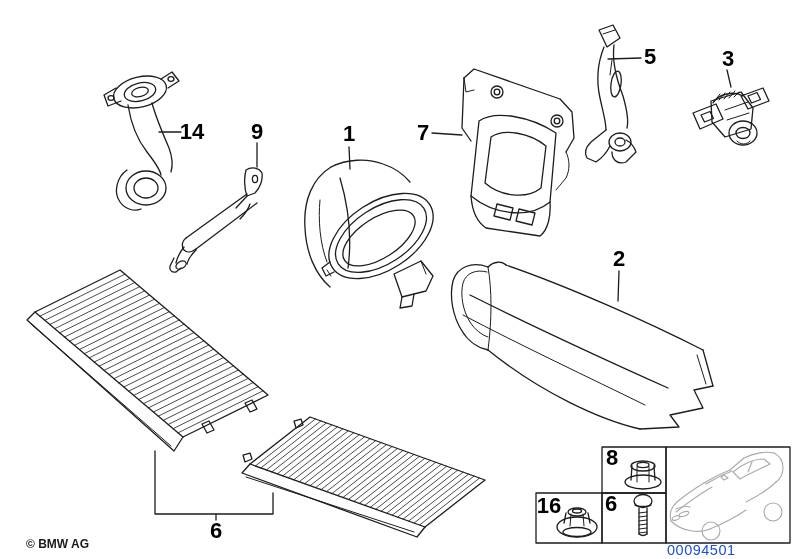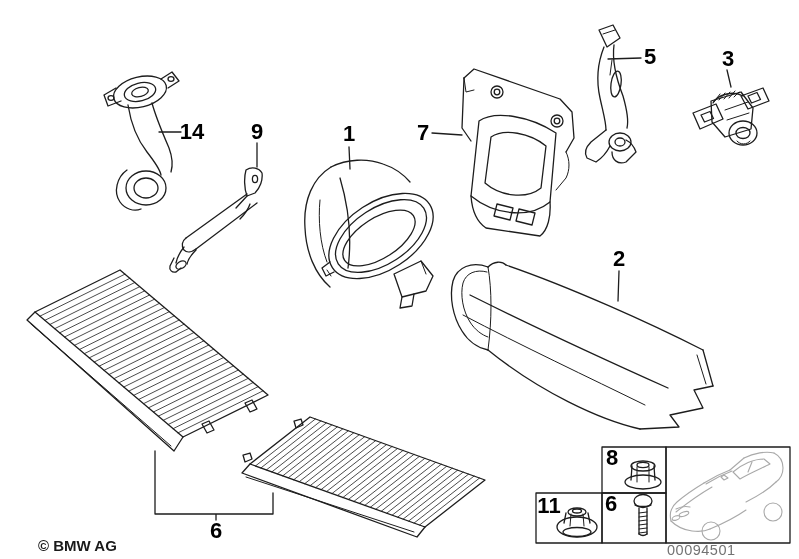--- a/index.html
+++ b/index.html
@@ -7,24 +7,24 @@
     position:relative;width:799px;height:559px;background:#ffffff;
     font-family:"Liberation Sans",sans-serif;overflow:hidden;
   }
   .art{position:absolute;left:0;top:0;}
   .callout{
     position:absolute;transform:translate(-50%,-50%);
     font-weight:bold;font-size:22px;color:#000;line-height:1;
     letter-spacing:0;cursor:default;user-select:none;
   }
   .copyright{
-    position:absolute;left:38px;top:537px;font-size:15px;font-weight:600;color:#1a1a1a;
+    position:absolute;left:26px;top:537px;font-size:12px;font-weight:600;color:#1a1a1a;
   }
   .diagram-code{
-    position:absolute;left:667px;top:542px;font-size:14.5px;color:#737373;letter-spacing:.5px;
+    position:absolute;left:667px;top:542px;font-size:14.5px;color:#1d4ed8;letter-spacing:.5px;
   }
   svg *{vector-effect:non-scaling-stroke;}
   .ln{fill:none;stroke:#1d1d1d;stroke-width:1.3;stroke-linecap:round;stroke-linejoin:round;}
   .thin{stroke-width:1;}
   .rib line{stroke:#1d1d1d;stroke-width:.8;}
   .car{fill:none;stroke:#a9a9a9;stroke-width:1.1;stroke-linecap:round;stroke-linejoin:round;}
 </style>
 </head>
 <body>
 
@@ -280,19 +280,19 @@
 
   <div class="callout" style="left:192px;top:132px;">14</div>
   <div class="callout" style="left:257px;top:132px;">9</div>
   <div class="callout" style="left:349px;top:134px;">1</div>
   <div class="callout" style="left:423px;top:133px;">7</div>
   <div class="callout" style="left:650px;top:57px;">5</div>
   <div class="callout" style="left:728px;top:59px;">3</div>
   <div class="callout" style="left:619px;top:259px;">2</div>
   <div class="callout" style="left:216px;top:531px;">6</div>
   <div class="callout" style="left:612px;top:458px;">8</div>
-  <div class="callout" style="left:549px;top:506px;">11</div>
+  <div class="callout" style="left:549px;top:506px;">16</div>
   <div class="callout" style="left:611px;top:504px;">6</div>
 
   <div class="copyright">© BMW AG</div>
   <div class="diagram-code">00094501</div>
 
 </div>
 
 </body></html>

